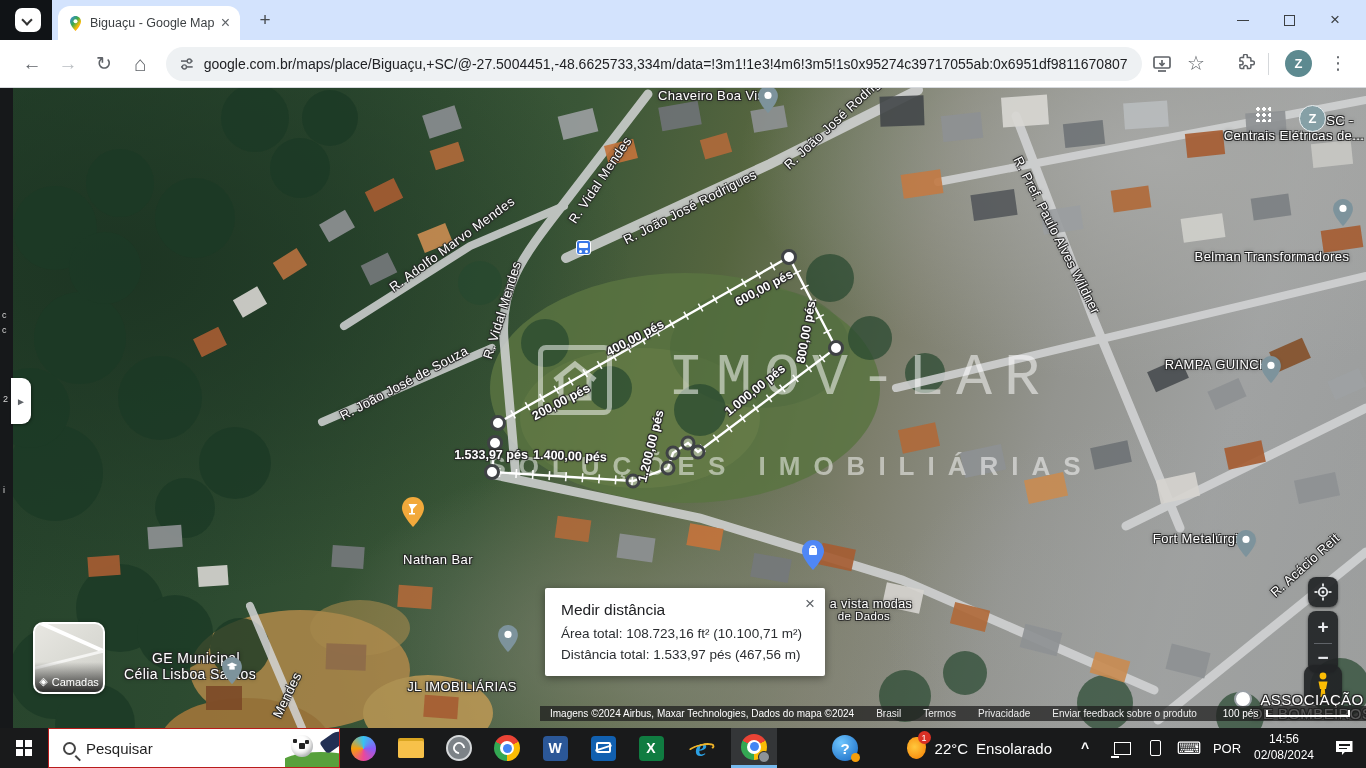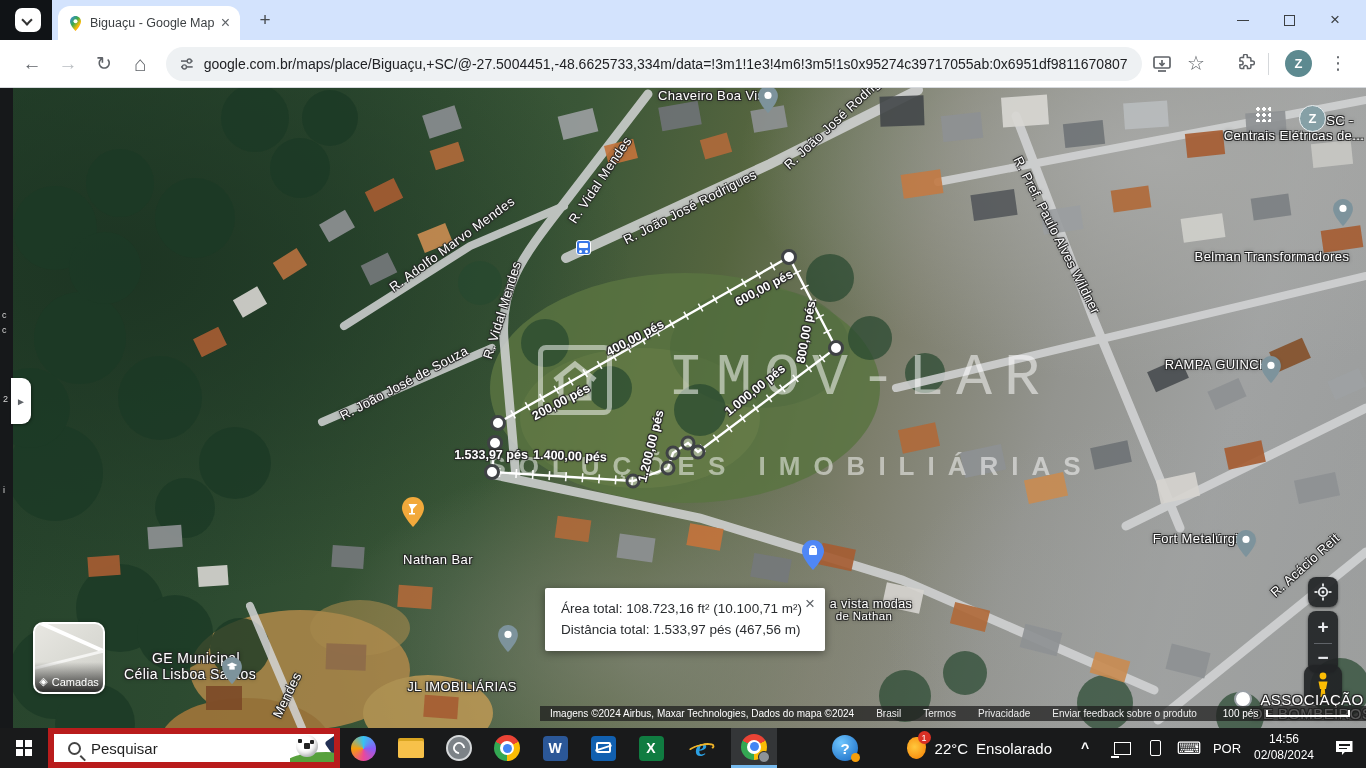--- a/index.html
+++ b/index.html
@@ -62,21 +62,21 @@
   .ctrlbtn{position:absolute;background:rgba(34,36,38,.92);border-radius:8px;color:#e8eaed;display:flex;align-items:center;justify-content:center;cursor:pointer;box-shadow:0 1px 3px rgba(0,0,0,.5)}
   .attrib{position:absolute;left:540px;right:0;bottom:7px;height:15px;background:rgba(30,30,30,.74);display:flex;align-items:center;padding:0 10px;gap:0;color:#fff;font-size:10px;white-space:nowrap;z-index:30}
   .attrib .lk{margin-left:22px;cursor:pointer;color:#ededed}
   .scalebar{width:84px;height:7px;border-left:2px solid #fff;border-right:2px solid #fff;border-bottom:2px solid #fff;margin-left:8px}
 
   
   .taskbar{position:absolute;left:0;top:728px;width:1366px;height:40px;background:#191a1b}
   .tbcell{position:absolute;top:0;height:40px;display:flex;align-items:center;justify-content:center;cursor:pointer}
   .startgrid{display:grid;grid-template-columns:7px 7px;grid-template-rows:7px 7px;gap:2px}
   .startgrid span{background:#fff}
-  .searchbox{position:absolute;left:48px;top:0;width:292px;height:40px;background:#fff;border:6px solid #b91c1c;display:flex;align-items:center;overflow:hidden}
+  .searchbox{position:absolute;left:48px;top:0;width:292px;height:40px;background:#fff;border:1px solid #b91c1c;display:flex;align-items:center;overflow:hidden}
   .searchbox input{border:0;outline:0;flex:1;font-size:15px;font-family:"Liberation Sans",sans-serif;color:#1f1f1f;background:transparent}
   .searchbox input::placeholder{color:#1f1f1f;opacity:1}
   .mag{width:13px;height:13px;border:2px solid #444;border-radius:50%;position:relative;margin:0 10px 0 14px;flex:none}
   .mag::after{content:"";position:absolute;left:11px;top:11px;width:7px;height:2px;background:#444;transform:rotate(45deg);transform-origin:0 0}
   .doodle{position:relative;width:70px;height:40px;flex:none;overflow:hidden}
   .doodle .grass{position:absolute;left:-6px;bottom:-10px;width:84px;height:26px;border-radius:50%;background:#57a13c}
   .doodle .ball{position:absolute;left:6px;top:7px;width:22px;height:22px;border-radius:50%;background:radial-gradient(circle at 35% 30%,#fff 60%,#cfd6de);box-shadow:inset -2px -3px 4px rgba(0,0,0,.25)}
   .doodle .ball i{position:absolute;width:6px;height:6px;background:#222;border-radius:1px}
   .doodle .boot{position:absolute;right:8px;top:6px;width:26px;height:14px;background:#233054;border-radius:3px 10px 4px 4px;transform:rotate(-35deg)}
   .tile{width:25px;height:25px;border-radius:4px;display:flex;align-items:center;justify-content:center;color:#fff;font-weight:bold;font-size:14px}
@@ -316,21 +316,21 @@
     <div class="maplabel" style="left:1057px;top:147px;transform:translate(-50%,-50%) rotate(63deg)">R. Pref. Paulo Alves Wildner</div>
     <div class="maplabel" style="left:1272px;top:168px;transform:translate(-50%,-50%)">Belman Transformadores</div>
     <div class="maplabel" style="left:1222px;top:276px;transform:translate(-50%,-50%)">RAMPA GUINCHO</div>
     <div class="maplabel" style="left:1203px;top:450px;transform:translate(-50%,-50%)">Fort Metalúrgica</div>
     <div class="maplabel" style="left:1305px;top:477px;transform:translate(-50%,-50%) rotate(-42deg)">R. Acácio Reit</div>
     <div class="maplabel" style="left:438px;top:471px;transform:translate(-50%,-50%)">Nathan Bar</div>
     <div class="maplabel" style="left:196px;top:570px;transform:translate(-50%,-50%);font-size:14px">GE Municipal</div>
     <div class="maplabel" style="left:190px;top:586px;transform:translate(-50%,-50%);font-size:14px">Célia Lisboa Santos</div>
     <div class="maplabel" style="left:462px;top:598px;transform:translate(-50%,-50%)">JL IMOBILIÁRIAS</div>
     <div class="maplabel" style="left:871px;top:516px;transform:translate(-50%,-50%);font-size:12.5px">a vista modas</div>
-    <div class="maplabel" style="left:864px;top:528px;transform:translate(-50%,-50%);font-size:11.5px">de Nathan</div>
+    <div class="maplabel" style="left:864px;top:528px;transform:translate(-50%,-50%);font-size:11.5px">de Dados</div>
     <div class="maplabel" style="left:1312px;top:611px;transform:translate(-50%,-50%);font-size:15px;z-index:20">ASSOCIAÇÃO</div>
     <div class="maplabel" style="left:1312px;top:625px;transform:translate(-50%,-50%);font-size:15px;z-index:20">DE BOMBEIROS</div>
     <div class="maplabel" style="left:1340px;top:32px;transform:translate(-50%,-50%)">SC -</div>
     <div class="maplabel" style="left:1294px;top:47px;transform:translate(-50%,-50%)">Centrais Elétricas de...</div>
     <div class="maplabel" style="left:287px;top:607px;transform:translate(-50%,-50%) rotate(-64deg)">Mendes</div>
 
     <div class="pin" style="left:768px;top:29px">
       <svg width="20" height="27" viewBox="0 0 22 30">
           <path d="M11 0C4.9 0 0 4.9 0 11c0 7.5 11 19 11 19s11-11.5 11-19C22 4.9 17.1 0 11 0Z" fill="#7d939c"></path>
           <circle cx="11" cy="10.5" r="4" fill="#fff"></circle>
@@ -403,20 +403,21 @@
       <span class="rd1"></span>
       <span class="rd2"></span>
       <span class="shade">
         <span>◈</span>
         <span>Camadas</span>
       </span>
     </div>
 
     <div class="panel">
       <div class="pclose">×</div>
+      <div class="t">Medir distância</div>
       <div class="v">Área total: 108.723,16 ft² (10.100,71 m²)</div>
       <div class="v" style="margin-bottom:0">Distância total: 1.533,97 pés (467,56 m)</div>
     </div>
 
     <div class="ctrlbtn" style="left:1308px;top:489px;width:30px;height:30px">
       <svg width="18" height="18" viewBox="0 0 18 18">
         <circle cx="9" cy="9" r="4.2" fill="none" stroke="#e8eaed" stroke-width="1.8"></circle>
         <circle cx="9" cy="9" r="1.5" fill="#e8eaed"></circle>
         <line x1="9" y1="0.5" x2="9" y2="3.5" stroke="#e8eaed" stroke-width="1.8"></line>
         <line x1="9" y1="14.5" x2="9" y2="17.5" stroke="#e8eaed" stroke-width="1.8"></line>

